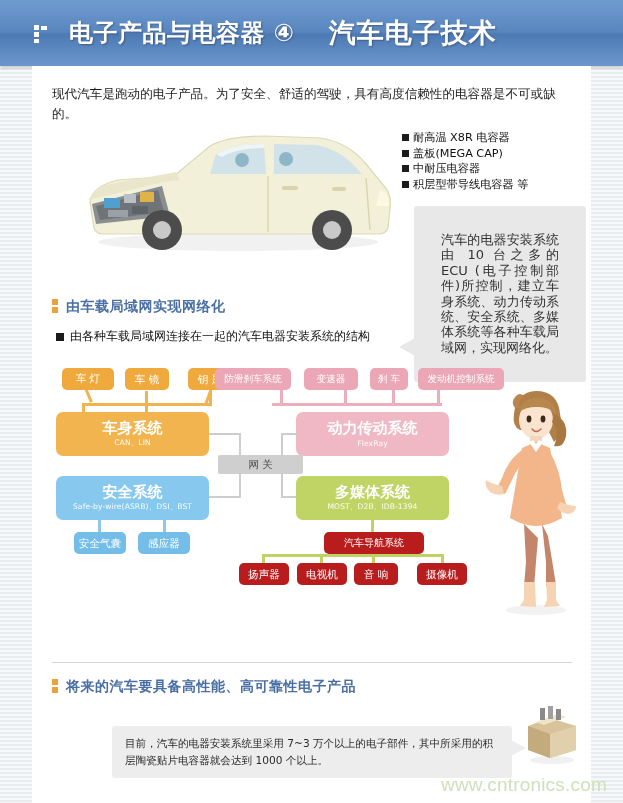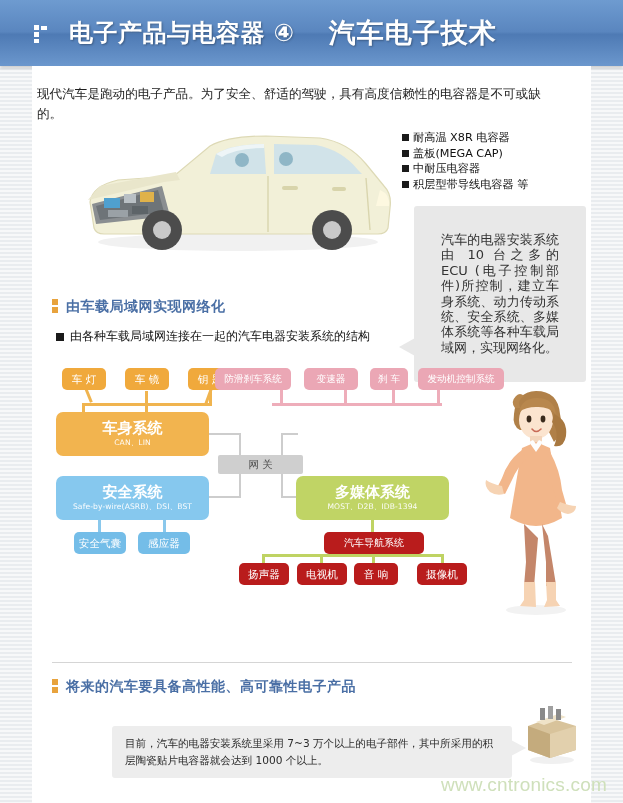--- a/index.html
+++ b/index.html
@@ -50,21 +50,21 @@
   }
 
   
   #content{
     position:absolute;left:32px;top:66px;width:559px;height:737px;
     background:#ffffff;
   }
 
   
   .intro{
-    position:absolute;left:5px;top:18px;width:520px;
+    position:absolute;left:20px;top:18px;width:520px;
     font-size:12.6px;line-height:20px;color:#1d1d1d;
   }
 
   
   .car-wrap{position:absolute;left:38px;top:58px;width:330px;height:130px;}
 
   
   .spec-list{
     position:absolute;left:370px;top:64px;width:190px;
   }
@@ -266,21 +266,21 @@
 
     <div id="diagram">
 
       <div class="lk o" style="left:50px;top:37px;width:130px;height:3px;"></div>
       <div class="lk o" style="left:50px;top:37px;width:3px;height:14px;"></div>
       <div class="lk o" style="left:113px;top:25px;width:3px;height:26px;"></div>
       <div class="lk o" style="left:177px;top:25px;width:3px;height:14px;"></div>
       <div class="lk o" style="left:52px;top:22px;width:3px;height:16px;transform:rotate(-22deg);transform-origin:top left;"></div>
       <div class="lk o" style="left:178px;top:22px;width:3px;height:18px;transform:rotate(20deg);transform-origin:top left;"></div>
 
-      <div class="node n-small orange" style="left:30px;top:2px;width:44px;">
+      <div class="node n-small orange" style="left:30px;top:2px;width:52px;font-family:Liberation Serif, serif;">
         <span class="nm">车 灯</span>
       </div>
       <div class="node n-small orange" style="left:93px;top:2px;width:44px;">
         <span class="nm">车 镜</span>
       </div>
       <div class="node n-small orange" style="left:156px;top:2px;width:44px;">
         <span class="nm">钥 匙</span>
       </div>
 
       <div class="lk p" style="left:240px;top:37px;width:170px;height:3px;"></div>
@@ -300,20 +300,24 @@
       </div>
       <div class="node n-small pink" style="left:386px;top:2px;width:86px;font-size:9.6px;">
         <span class="nm">发动机控制系统</span>
       </div>
 
       <div class="node n-big orange-l" style="left:24px;top:46px;width:153px;">
         <span class="nm">车身系统</span>
         <span class="sb">CAN、LIN</span>
       </div>
 
+      <div class="node n-big pink-l" style="left:264px;top:46px;width:153px;">
+        <span class="nm">动力传动系统</span>
+        <span class="sb">FlexRay</span>
+      </div>
 
       <div class="lk gr" style="left:177px;top:67px;width:32px;height:2px;"></div>
       <div class="lk gr" style="left:207px;top:67px;width:2px;height:22px;"></div>
       <div class="lk gr" style="left:249px;top:67px;width:2px;height:22px;"></div>
       <div class="lk gr" style="left:249px;top:67px;width:17px;height:2px;"></div>
       <div class="lk gr" style="left:207px;top:108px;width:2px;height:22px;"></div>
       <div class="lk gr" style="left:249px;top:108px;width:2px;height:22px;"></div>
       <div class="lk gr" style="left:177px;top:130px;width:32px;height:2px;"></div>
       <div class="lk gr" style="left:249px;top:130px;width:20px;height:2px;"></div>
 

